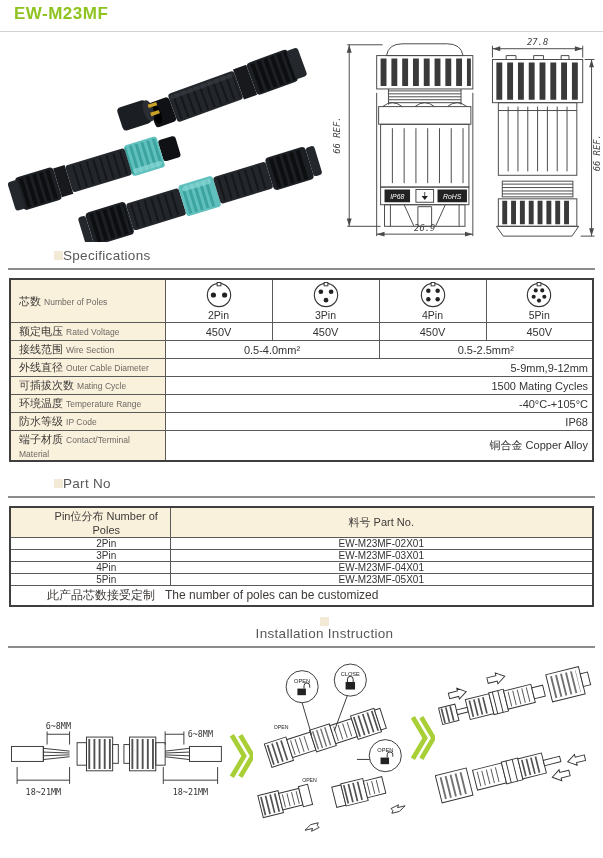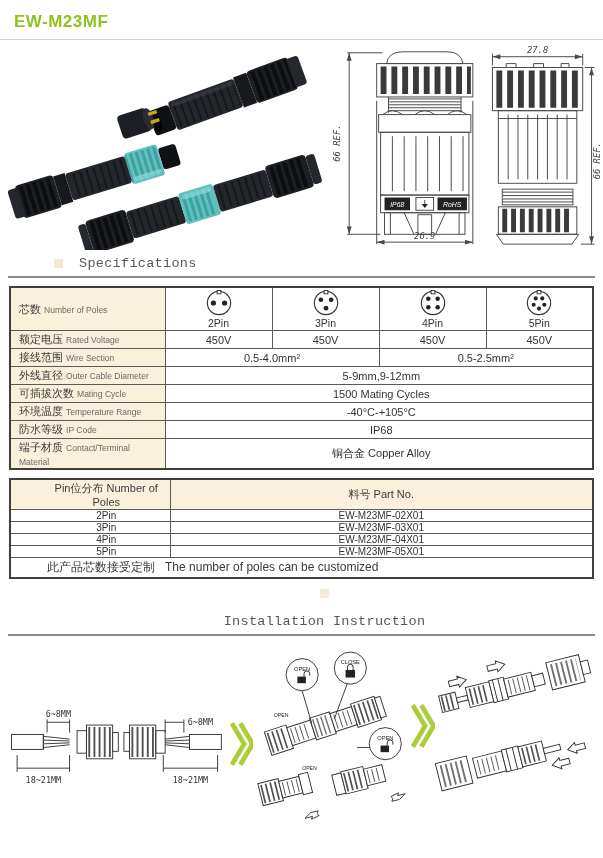--- a/index.html
+++ b/index.html
@@ -1,35 +1,35 @@
 <!DOCTYPE html>
 <html><head>
 <meta charset="utf-8">
 <style>
   * { margin:0; padding:0; box-sizing:border-box; }
   body { width:603px; height:858px; background:#fff; font-family:"Liberation Sans", sans-serif; color:#333; overflow:hidden; }
   .page { position:relative; width:603px; height:858px; background:#fff; }
 
-  .title { margin:12px 0 0 14px; font-size:17px; font-weight:bold; color:#8fc31f; letter-spacing:.5px; }
+  .title { margin:4px 0 0 14px; font-size:17px; font-weight:bold; color:#8fc31f; letter-spacing:.5px; }
   .title-hr { border:none; border-top:1px solid #d2d2d2; margin:7px 0 0 0; }
 
   .top { display:flex; height:208px; margin-top:2px; }
   .photo-wrap { width:325px; height:208px; }
   .drawing-wrap { width:278px; height:208px; }
 
-  .sec { margin:6px 8px 0 8px; padding:0 0 5px 46px; border-bottom:2px solid #8c8c8c; display:flex; align-items:center; gap:16px;font-family:Liberation Mono, monospace; }
+  .sec { margin:6px 8px 0 8px; padding:0 0 5px 46px; border-bottom:2px solid #8c8c8c; display:flex; align-items:center; gap:0; }
   .sec .bullet { width:9px; height:9px; background:#f2ead6; display:inline-block; }
   .sec .sec-t { font-size:13.5px; color:#595757; letter-spacing:.3px; }
 
   table { border-collapse:collapse; width:585px; margin:8px 12px 0 9px; table-layout:fixed; }
   td { border:1px solid #5a5a5a; font-size:11px; color:#333; height:18px; padding:1px 4px; }
   table.spec, table.part { border:2px solid #3f3f3f; }
   td.lbl { background:#faf1dd; text-align:left; padding-left:8px; width:155px; }
   td.val { text-align:center; }
-  td.left { text-align:center; padding-left:9px; }
+  td.left { text-align:right; padding-left:9px; }
   .cn { font-size:11px; color:#3d3a38; }
   .en { font-size:8.5px; color:#6d6863; }
   tr.pinrow td { height:42px; }
   .pinwrap { display:flex; flex-direction:column; align-items:center; line-height:11px; }
   .pinwrap .pl { font-size:10.5px; color:#333; margin-top:1px; }
 
   td.phead { background:#faf1dd; text-align:center; height:22px; }
   td.prow { text-align:center; font-size:10px; height:12px; padding:0 4px; }
   td.pnote { text-align:left; font-size:12px; color:#3d3a38; height:15px; }
   .part td:first-child { width:160px;padding-left:36px; }
@@ -262,20 +262,24 @@
       <td class="lbl"><span class="cn">防水等级</span> <span class="en">IP Code</span></td>
       <td class="left" colspan="4">IP68</td>
     </tr>
     <tr>
       <td class="lbl"><span class="cn">端子材质</span> <span class="en">Contact/Terminal Material</span></td>
       <td class="left" colspan="4">铜合金 Copper Alloy</td>
     </tr>
   </tbody>
     </table>
 
+  <div class="sec" style="margin-top:14px;">
+    <span class="bullet"></span>
+    <span class="sec-t">Part No</span>
+  </div>
 
   <table class="part">
     <tbody>
         <tr>
       <td class="phead"><span class="cn">Pin位分布</span> <span class="cn">Number of Poles</span></td>
       <td class="phead"><span class="cn">料号</span> <span class="cn">Part No.</span></td>
     </tr>
     <tr>
       <td class="prow">2Pin</td>
       <td class="prow">EW-M23MF-02X01</td>

